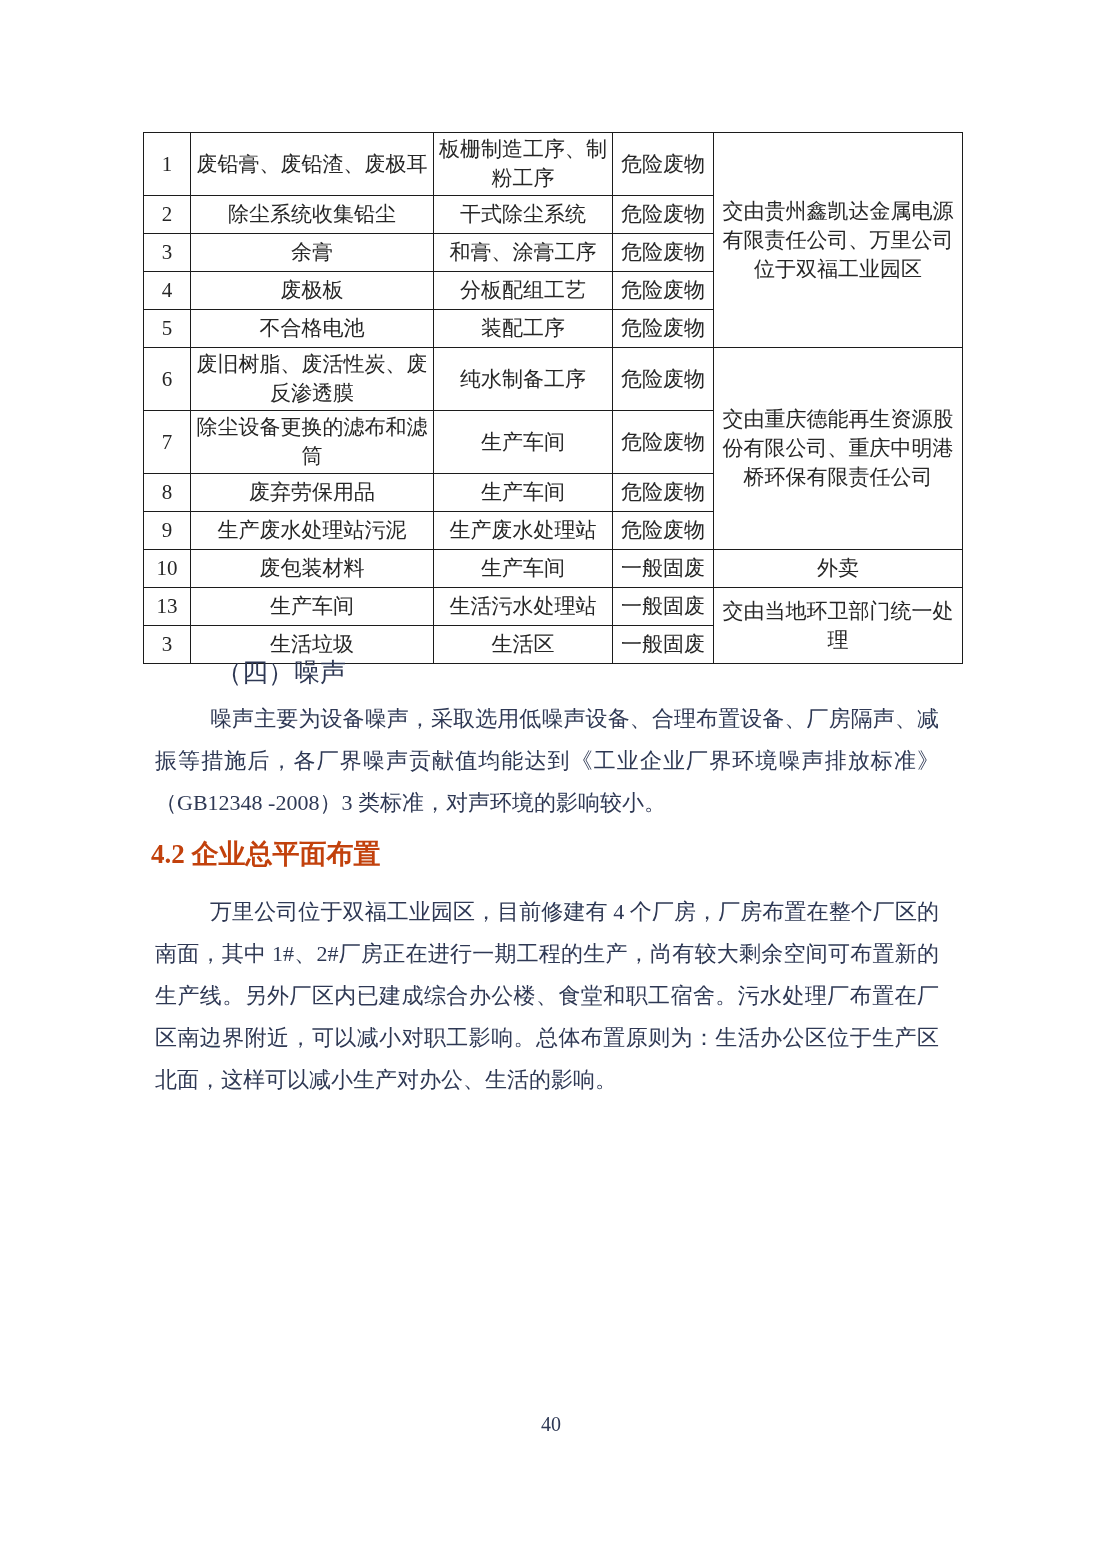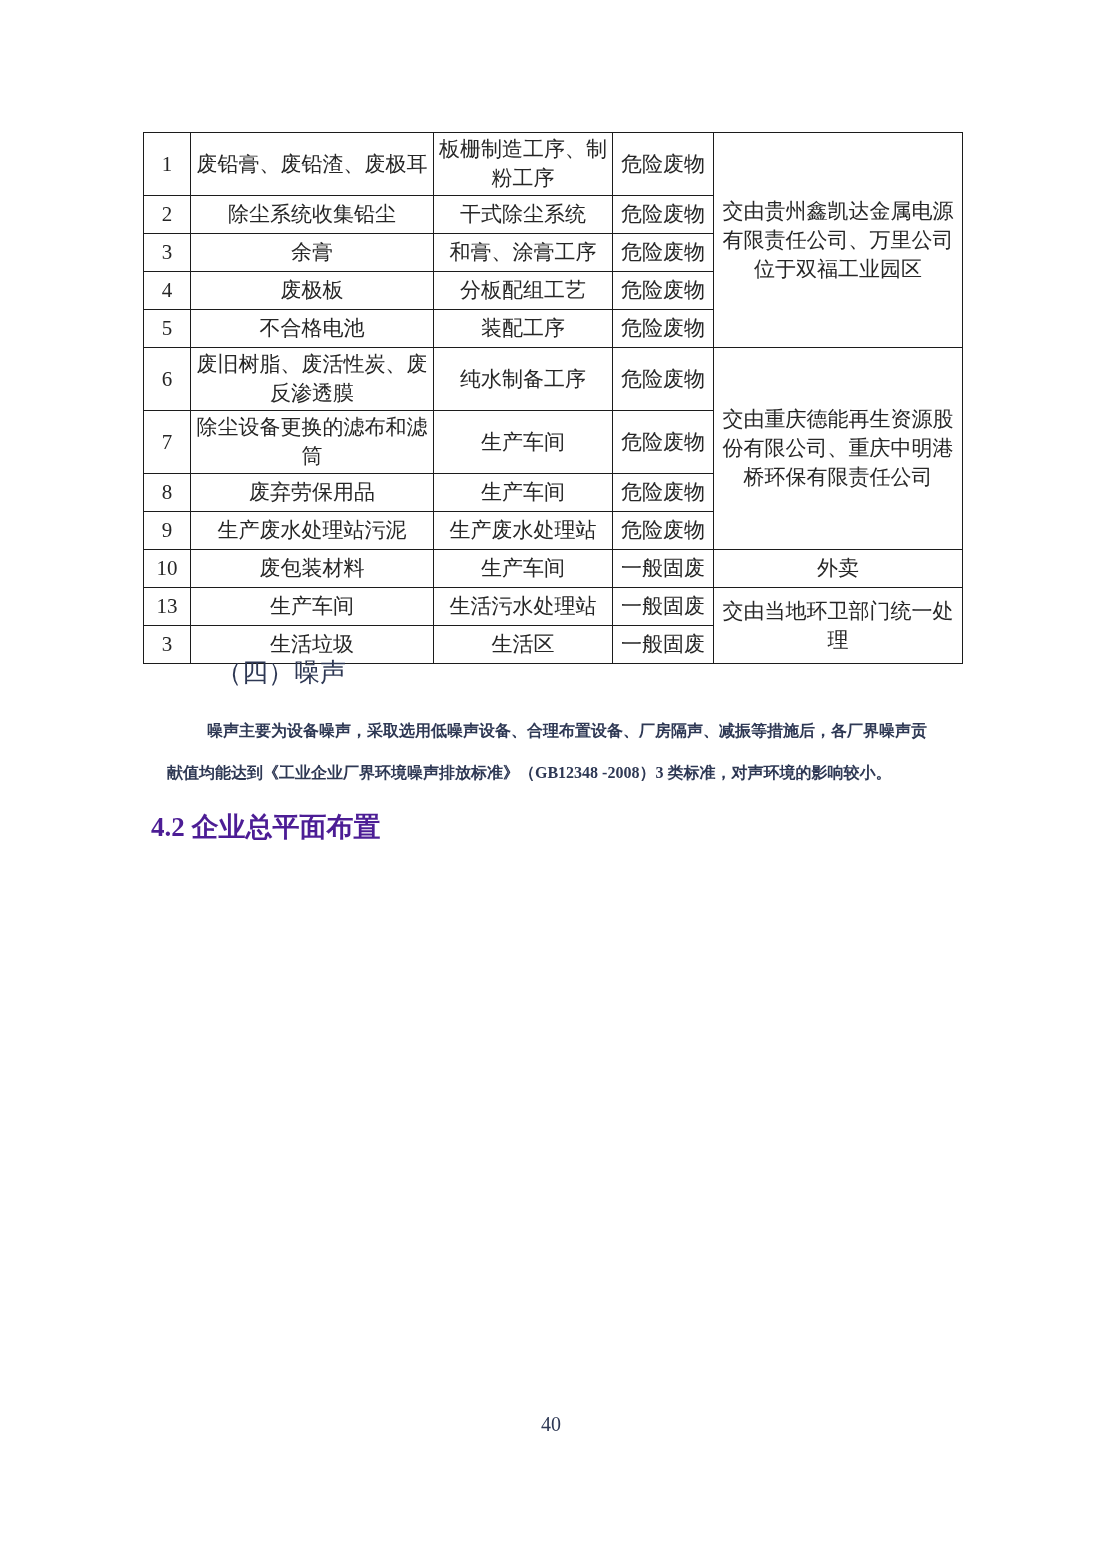--- a/index.html
+++ b/index.html
@@ -45,33 +45,32 @@
     width: 792px;
     color: #2e3854;
   }
   .noise-label {
     margin: 2px 0 0 0;
     font-size: 26px;
     line-height: 42px;
     text-indent: 2.5em;
   }
   .body-para {
-    margin: 16px;
-    font-size: 16px;
+    margin: 4px;
+    font-size: 22px;
     line-height: 42px;
     text-indent: 2.5em;
     text-align: justify;
-    font-weight: bold;
   }
   h2.sec-heading {
     margin: 13px 0 20px 0;
     font-size: 27px;
     line-height: 34px;
     font-weight: bold;
-    color: #4c1d95;
+    color: #c2410c;
   }
   .page-number {
     position: absolute;
     top: 1413px;
     left: 0;
     width: 100%;
     text-align: center;
     font-size: 20px;
     color: #2e3854;
   }
@@ -166,17 +165,18 @@
         <td>生活区</td>
         <td>一般固废</td>
       </tr>
     </tbody>
   </table>
 
   <div class="content">
     <p class="noise-label">（四）噪声</p>
     <p class="body-para">噪声主要为设备噪声，采取选用低噪声设备、合理布置设备、厂房隔声、减振等措施后，各厂界噪声贡献值均能达到《工业企业厂界环境噪声排放标准》（GB12348 -2008）3 类标准，对声环境的影响较小。</p>
     <h2 class="sec-heading">4.2 企业总平面布置</h2>
+    <p class="body-para">万里公司位于双福工业园区，目前修建有 4 个厂房，厂房布置在整个厂区的南面，其中 1#、2#厂房正在进行一期工程的生产，尚有较大剩余空间可布置新的生产线。另外厂区内已建成综合办公楼、食堂和职工宿舍。污水处理厂布置在厂区南边界附近，可以减小对职工影响。总体布置原则为：生活办公区位于生产区北面，这样可以减小生产对办公、生活的影响。</p>
   </div>
 
   <div class="page-number">40</div>
 
 </div>
 
 </body></html>

